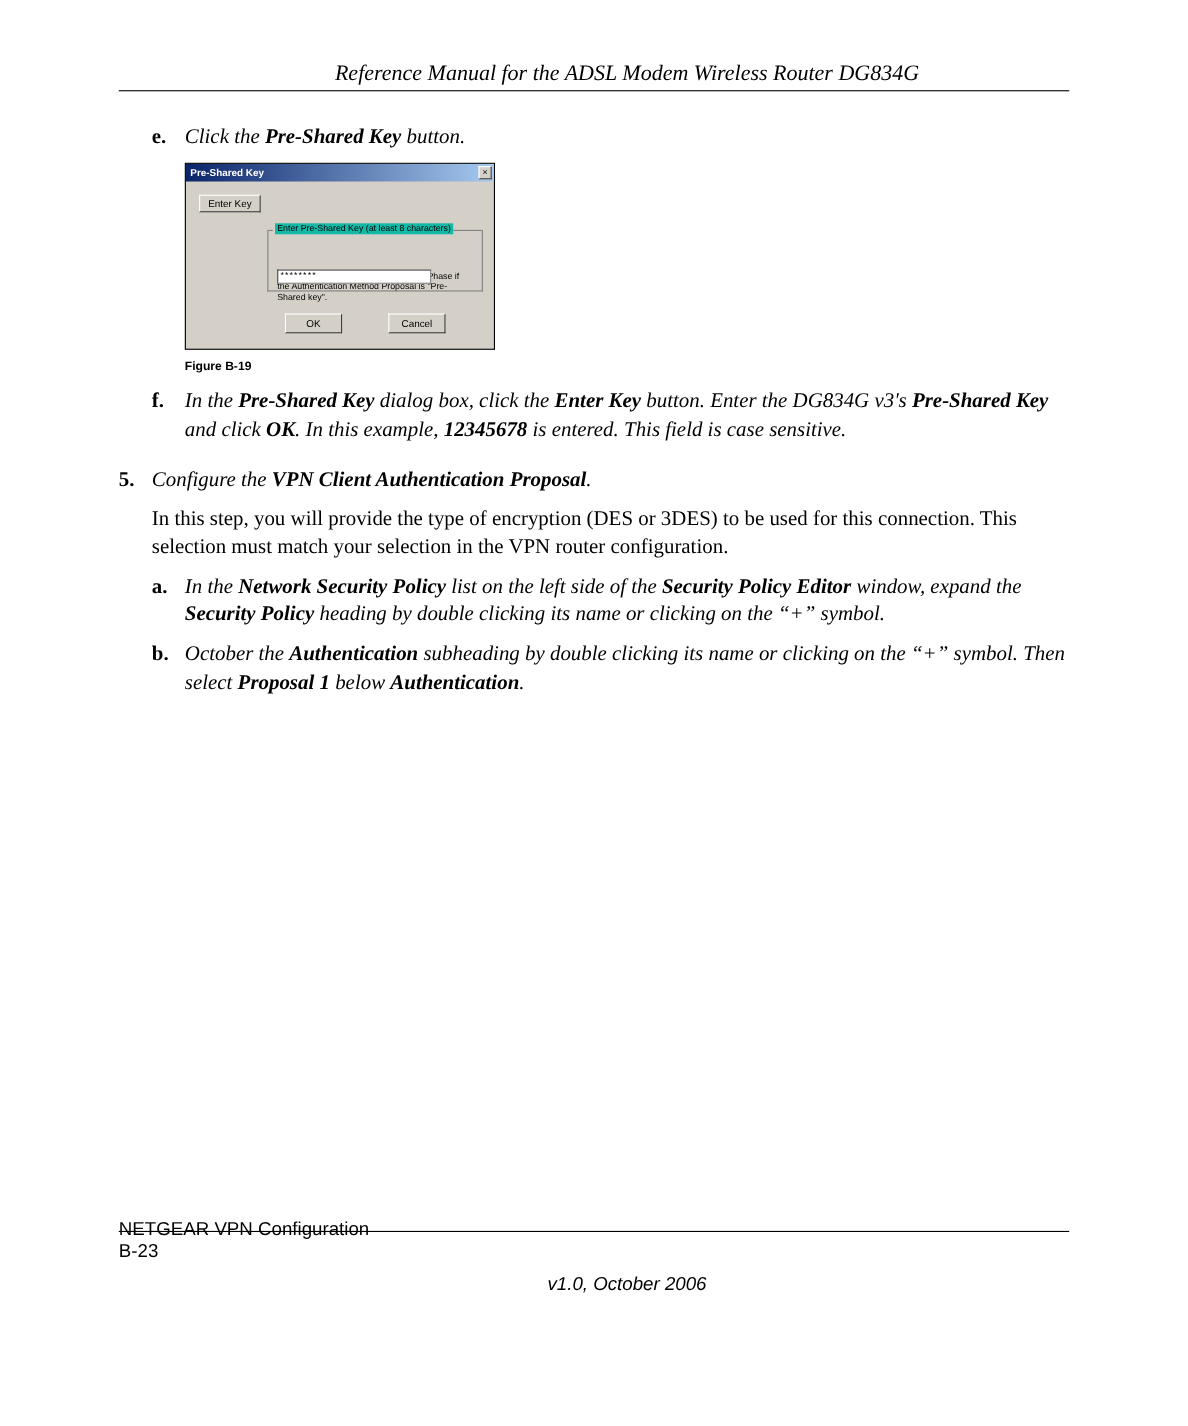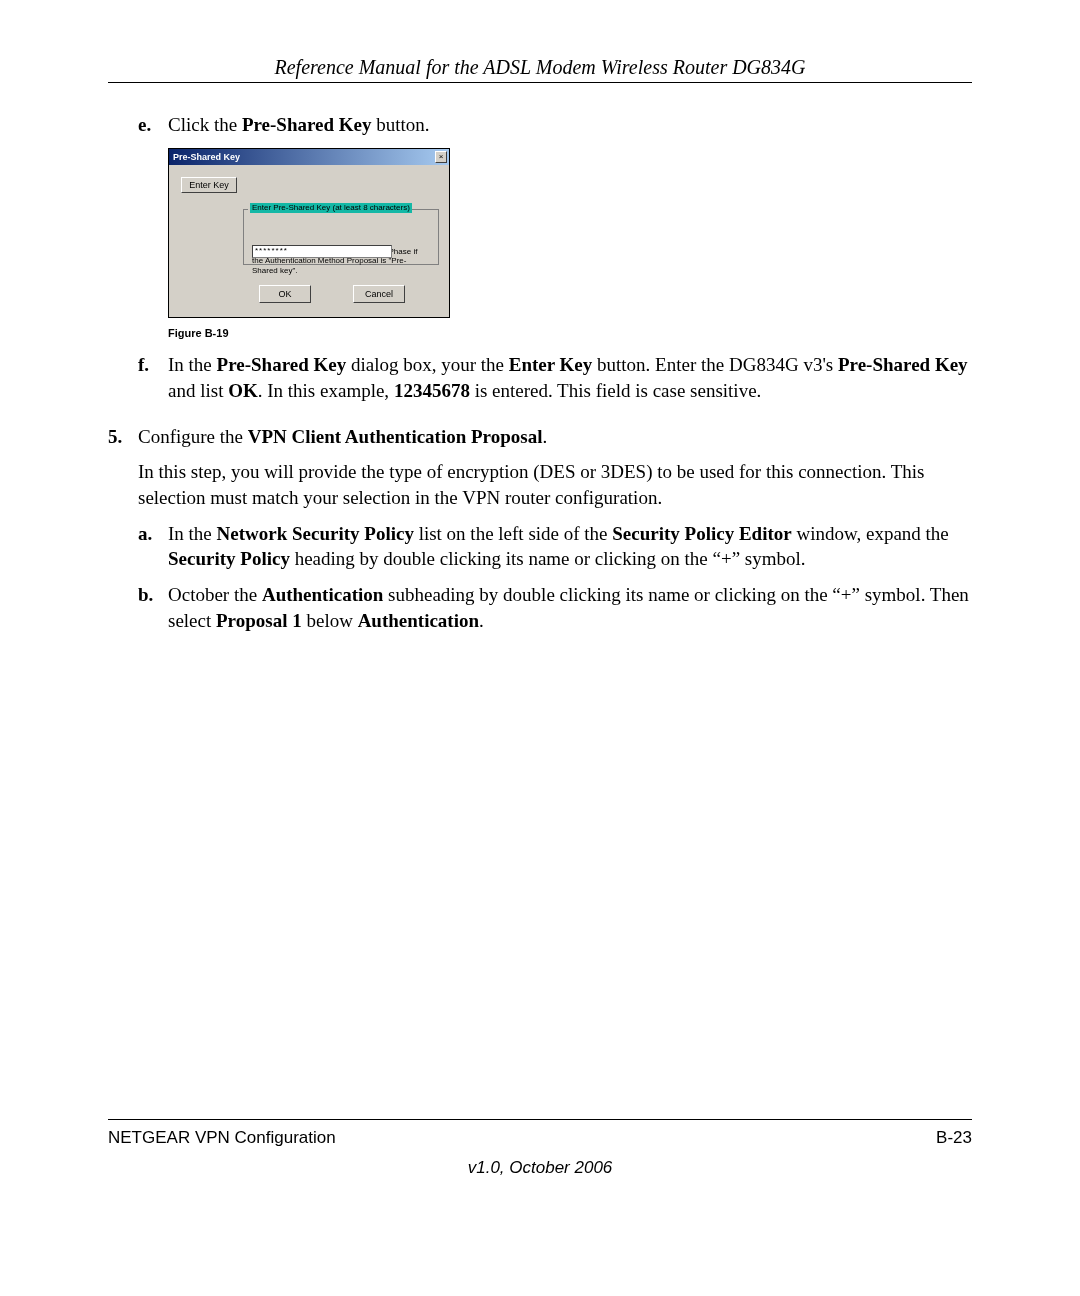--- a/index.html
+++ b/index.html
@@ -1,24 +1,24 @@
 <!DOCTYPE html>
 <html><head>
 <meta charset="utf-8">
 <style>
   * { box-sizing: border-box; margin: 0; padding: 0; }
   html, body { width: 1080px; height: 1296px; background: #fff; font-family: "Times New Roman", Times, serif; color: #000; }
-  .page { position: relative; width: 928px; height: 1296px; }
+  .page { position: relative; width: 928px; height: 1296px; padding-left: 30px; }
   .header-title { position: absolute; top: 56px; width: 1080px; text-align: center; font-style: italic; font-size: 20px; }
   .header-rule { position: absolute; top: 82px; left: 108px; width: 864px; height: 1px; background: #000; }
   .content { position: absolute; top: 112px; left: 108px; width: 864px; font-size: 19px; line-height: 1.35; }
   .li { display: flex; margin-bottom: 10px; }
   .li-marker { flex: 0 0 38px; font-weight: bold; text-align: left; }
   .li-marker.num { flex: 0 0 30px; }
-  .li-body { flex: 1; }
+  .li-body { flex: 1; font-style: italic; }
   .nested { margin-left: 30px; }
   .nested .li-marker { flex: 0 0 30px; }
   b { font-weight: bold; }
   .figure-wrap { margin: 6px 0 6px 60px; }
   .figure-caption { font-family: Arial, Helvetica, sans-serif; font-weight: bold; font-size: 11px; margin: 8px 0 12px 60px; }
   .para-after { margin: 2px 0 10px 30px; }
   
   .dlg { width: 282px; height: 170px; border: 1px solid #000; background: #d4d0c8; font-family: Tahoma, Arial, sans-serif; font-size: 9px; color: #000; position: relative; }
   .dlg-titlebar { height: 16px; background: linear-gradient(to right, #0a246a, #a6caf0); display: flex; align-items: center; justify-content: space-between; padding: 0 2px; }
   .dlg-title { color: #fff; font-weight: bold; font-size: 9px; padding-left: 2px; }
@@ -29,21 +29,21 @@
   .fieldset::before { content: ""; position: absolute; top: 0; left: 0; width: 4px; border-top: 1px solid #808080; }
   .fieldset-legend { position: absolute; top: -6px; left: 6px; font-size: 8px; background: #14b8a6; padding: 0 2px; }
   .fieldset::after { content: ""; position: absolute; top: 0; right: 0; left: 168px; border-top: 1px solid #808080; }
   .fieldset-text { position: absolute; top: 8px; left: 8px; right: 8px; font-size: 8px; line-height: 1.2; margin-top: 30px; }
   .dlg-input { position: absolute; top: 36px; left: 8px; width: 140px; height: 13px; background: #fff; border: 1px solid #808080; border-top-color: #404040; border-left-color: #404040; font-size: 8px; padding: 0 2px; letter-spacing: 1px; }
   .ok-btn, .cancel-btn { position: absolute; bottom: 14px; width: 52px; height: 18px; background: #d4d0c8; border: 1px solid #fff; border-right-color: #404040; border-bottom-color: #404040; font-size: 9px; text-align: center; line-height: 16px; }
   .ok-btn { left: 90px; }
   .cancel-btn { left: 152px; margin-left: 32px; }
   
   .footer-rule { position: absolute; bottom: 176px; left: 108px; width: 864px; height: 1px; background: #000; }
-  .footer-line { position: absolute; bottom: 148px; left: 108px; width: 864px; display: flex; justify-content: space-between; font-family: Arial, Helvetica, sans-serif; font-size: 17px; }
+  .footer-line { position: absolute; bottom: 148px; left: 108px; width: 864px; display: flex; justify-content: space-between; font-family: Arial, Helvetica, sans-serif; font-size: 17px; flex-direction: column; }
   .footer-version { position: absolute; bottom: 118px; width: 1080px; text-align: center; font-style: italic; font-family: Arial, Helvetica, sans-serif; font-size: 17px; }
 </style>
 </head>
 <body>
 
 <div class="page">
 
   <div class="header-title">Reference Manual for the ADSL Modem Wireless Router DG834G</div>
   <div class="header-rule"></div>
 
@@ -75,21 +75,21 @@
           <div class="cancel-btn">Cancel</div>
         </div>
       </div>
     </div>
     <div class="figure-caption">Figure B-19</div>
 
     <div class="nested">
       <div class="li">
         <div class="li-marker">f.</div>
         <div class="li-body">
-          <span>In the </span><b>Pre-Shared Key</b><span> dialog box, your the </span><b>Enter Key</b><span> button. Enter the DG834G v3's </span><b>Pre-Shared Key</b><span> and list </span><b>OK</b><span>. In this example, </span><b>12345678</b><span> is entered. This field is case sensitive.</span>
+          <span>In the </span><b>Pre-Shared Key</b><span> dialog box, click the </span><b>Enter Key</b><span> button. Enter the DG834G v3's </span><b>Pre-Shared Key</b><span> and click </span><b>OK</b><span>. In this example, </span><b>12345678</b><span> is entered. This field is case sensitive.</span>
         </div>
       </div>
     </div>
 
     <div style="height:10px"></div>
 
     <div class="li">
       <div class="li-marker num">5.</div>
       <div class="li-body">
         <span>Configure the </span><b>VPN Client Authentication Proposal</b><span>.</span>

